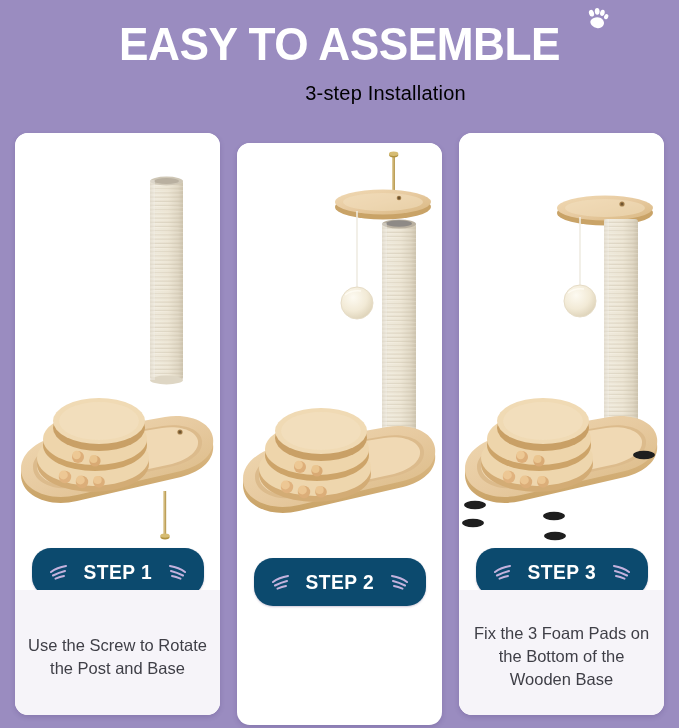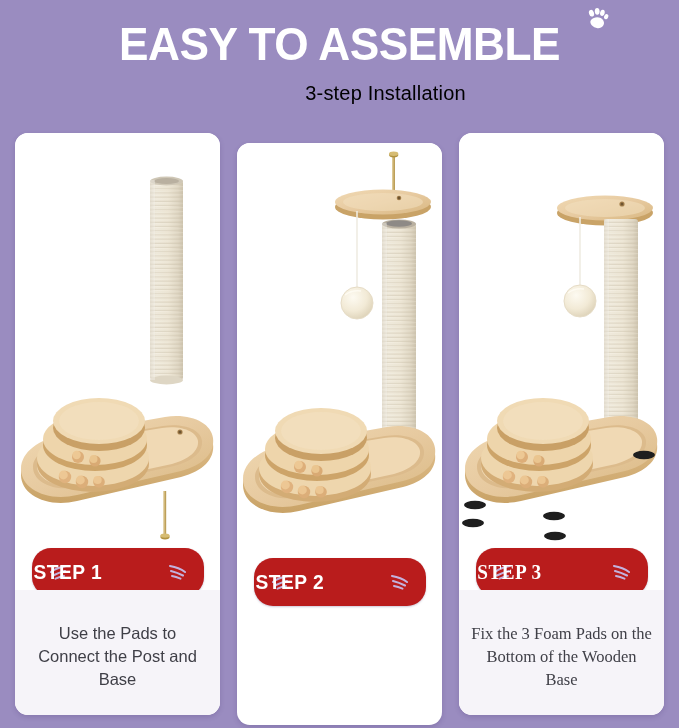--- a/index.html
+++ b/index.html
@@ -27,35 +27,35 @@
 
   
   .cards{position:absolute;left:0;top:133px;width:679px;height:583px;}
   .card{
     position:absolute;top:0;width:205px;height:582px;
     background:#ffffff;border-radius:13px;overflow:hidden;
     box-shadow:0 2px 5px rgba(70,50,110,.22);
   }
   .card.c1{left:15px;}
   .card.c2{left:237px;margin-top:10px;}
-  .card.c3{left:459px;font-family:Liberation Serif, serif;}
+  .card.c3{left:459px;}
   .card-img{position:absolute;left:0;top:0;width:205px;height:457px;background:#ffffff;overflow:hidden;}
   .card-caption{
     position:absolute;left:0;top:457px;width:205px;height:125px;
     background:#f6f4f9;
     display:flex;align-items:center;justify-content:center;text-align:center;
     padding:18px 12px 10px;box-sizing:border-box;
   }
   .caption-text{font-size:16.5px;line-height:23px;color:#3f3f47;}
 
   
   .badge{
     position:absolute;left:50%;top:415px;transform:translateX(-50%);
-    width:172px;height:48px;border-radius:19px;background:#b91c1c;
-    display:flex;align-items:center;
+    width:172px;height:48px;border-radius:19px;background:#0c4a6e;
+    display:flex;align-items:center;justify-content:center;
     box-shadow:0 1px 2px rgba(60,40,100,.25);
   }
   .badge-label{
     font-size:20px;font-weight:bold;color:#ffffff;letter-spacing:0.5px;
     transform:scaleX(0.96);
   }
   .flourish{position:absolute;width:20px;height:18px;}
   .flourish.left{left:17px;}
   .flourish.right{right:17px;}
 
@@ -168,21 +168,21 @@
           <path d="M15 13 C12 13.6 9 14.6 6.5 15.6" stroke="#c3b2dd" stroke-width="2.0" fill="none" stroke-linecap="round"></path>
         </svg>
         <span class="badge-label">STEP 1</span>
         <svg class="flourish right" viewBox="0 0 20 18">
           <path d="M3 3 C9 4 14 6 18 9" stroke="#c3b2dd" stroke-width="2.1" fill="none" stroke-linecap="round"></path>
           <path d="M4 8 C8 9 12 10.5 16 12.5" stroke="#c3b2dd" stroke-width="2.1" fill="none" stroke-linecap="round"></path>
           <path d="M5 13 C8 13.6 11 14.6 13.5 15.6" stroke="#c3b2dd" stroke-width="2.0" fill="none" stroke-linecap="round"></path>
         </svg>
       </div>
       <div class="card-caption">
-        <span class="caption-text">Use the Pads to Connect the Post and Base</span>
+        <span class="caption-text">Use the Screw to Rotate the Post and Base</span>
       </div>
     </div>
 
     <div class="card c2">
       <div class="card-img">
         <svg class="art" viewBox="0 0 205 457">
           <defs>
             <linearGradient id="sisal2" x1="0" y1="0" x2="1" y2="0">
               <stop offset="0%" stop-color="#d9d0bd"></stop>
               <stop offset="18%" stop-color="#f3eee2"></stop>

